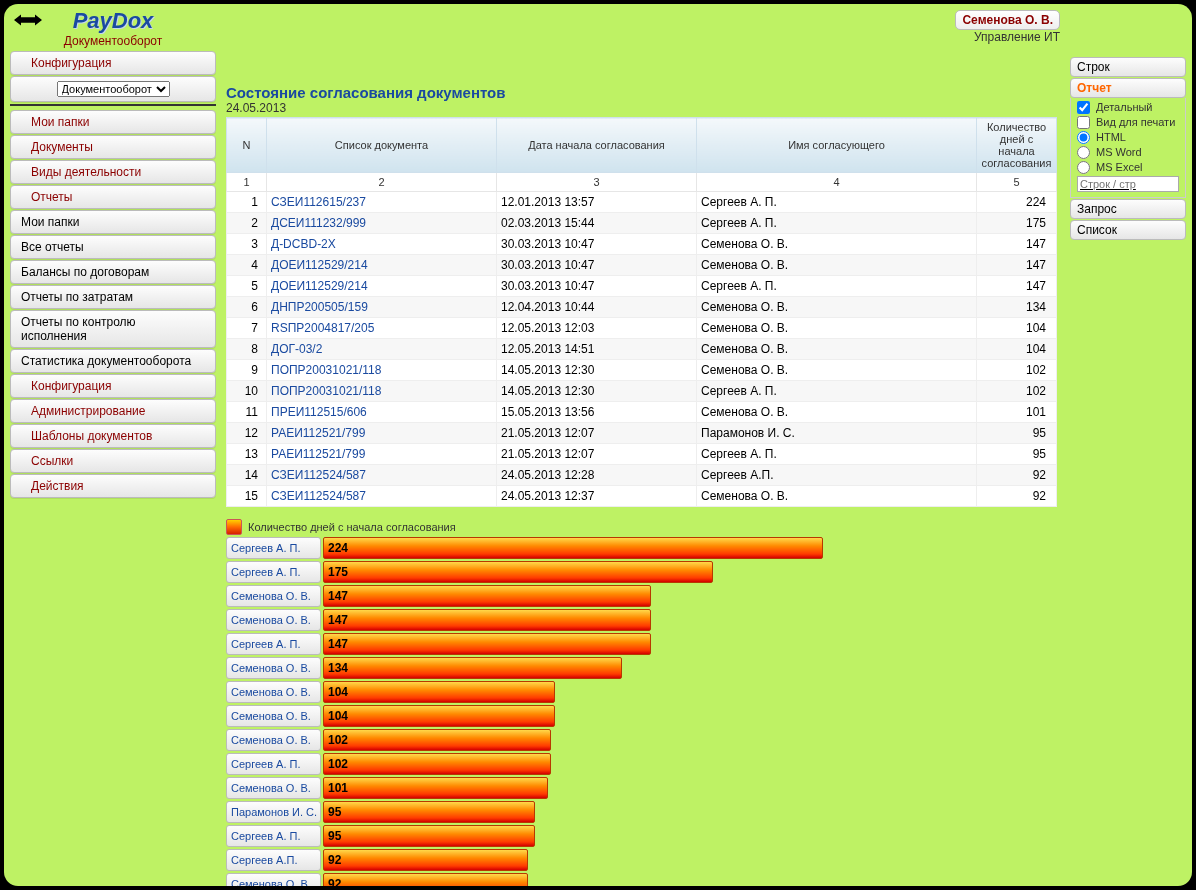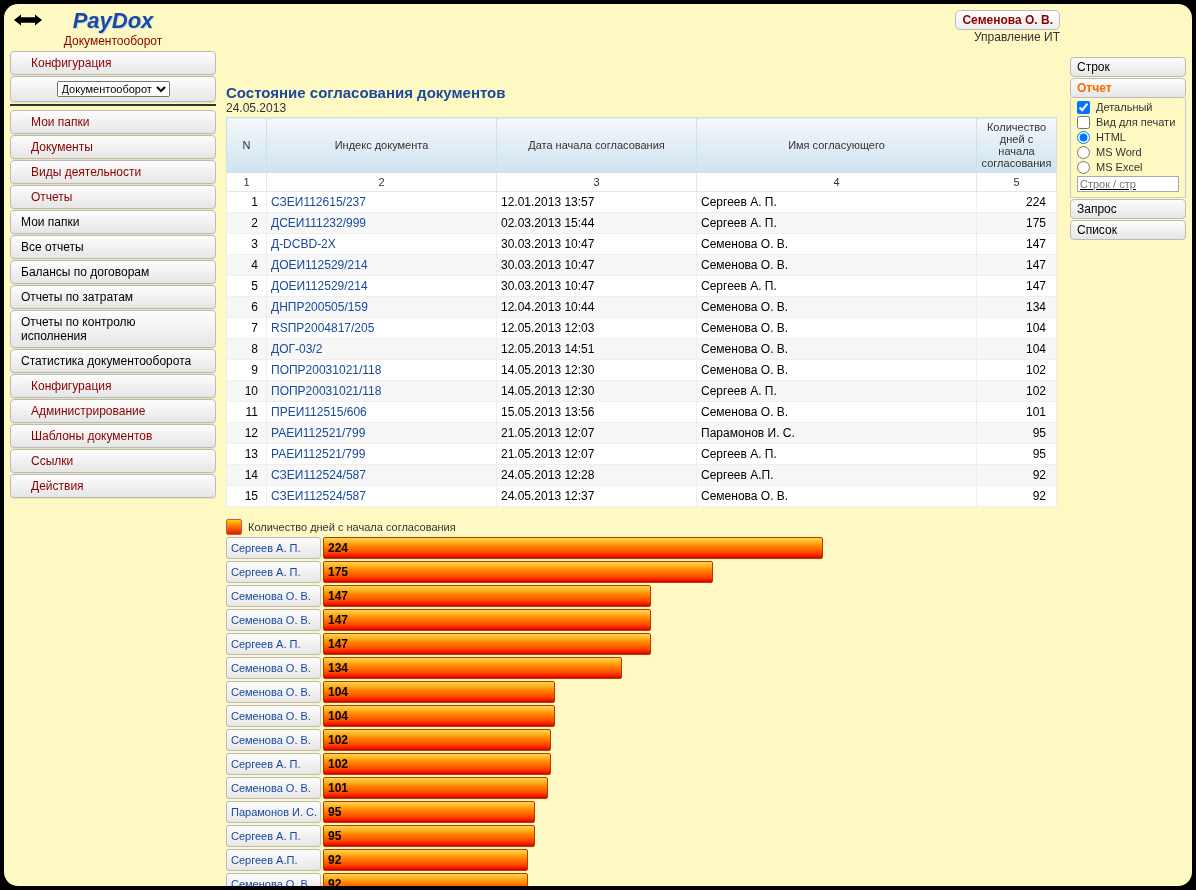--- a/index.html
+++ b/index.html
@@ -1,18 +1,18 @@
 <!DOCTYPE html>
 <html><head>
 <meta charset="utf-8">
 <style>
   * { box-sizing: border-box; font-family: Arial, Verdana, sans-serif; }
   html,body { margin:0; padding:0; background:#000; }
   body { width:1196px; height:890px; }
-  .frame { position:absolute; top:4px; left:4px; right:4px; bottom:4px; background:#fef9c3; border-radius:14px; overflow:hidden; }
+  .frame { position:absolute; top:4px; left:4px; right:4px; bottom:4px; background:#bef264; border-radius:14px; overflow:hidden; }
   .layout { display:flex; width:100%; height:100%; }
   .sidebar-left { width:218px; flex:0 0 218px; padding:6px 6px; }
   .main { flex:1 1 auto; padding:6px 4px 10px 4px; }
   .sidebar-right { width:128px; flex:0 0 128px; padding:6px 6px; }
 
   .print-icon { position:absolute; top:6px; left:10px; cursor:pointer; }
   .print-icon svg { width:28px; height:20px; }
 
   .logo-block { text-align:center; padding-bottom:2px; }
   .logo { font-size:22px; font-weight:900; font-style:italic; color:#1a4aa0; line-height:1; text-shadow:1px 1px 0 #c4d6ee; letter-spacing:0; }
@@ -126,21 +126,21 @@
         <colgroup>
             <col class="col-n">
             <col class="col-idx">
             <col class="col-date">
             <col class="col-approver">
             <col class="col-days">
           </colgroup>
         <thead>
           <tr>
             <th>N</th>
-            <th>Индекс документа</th>
+            <th>Список документа</th>
             <th>Дата начала согласования</th>
             <th>Имя согласующего</th>
             <th>Количество дней с начала согласования</th>
           </tr>
           <tr class="colnums">
             <th>1</th>
             <th>2</th>
             <th>3</th>
             <th>4</th>
             <th>5</th>

